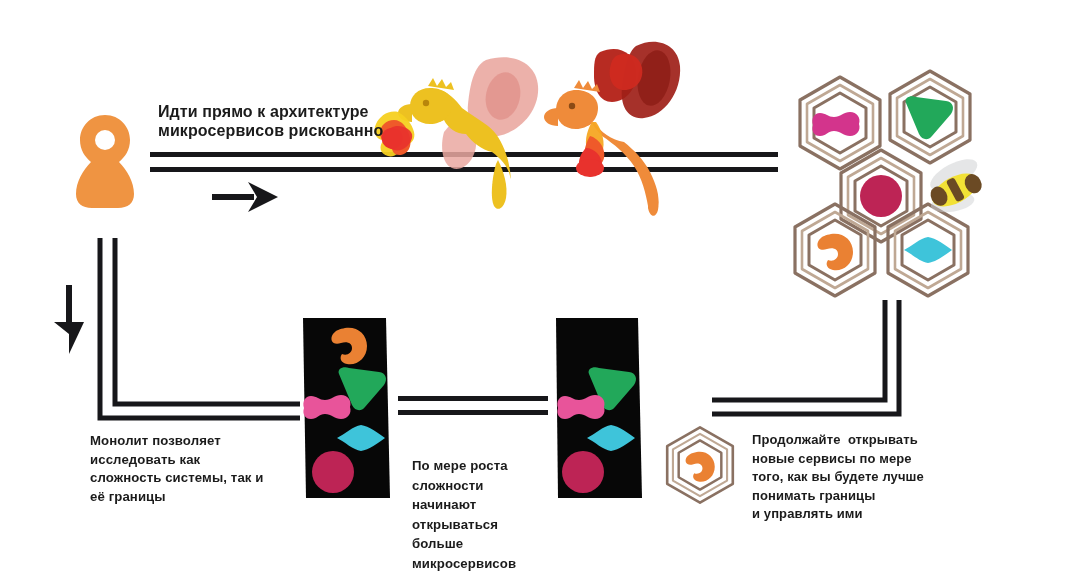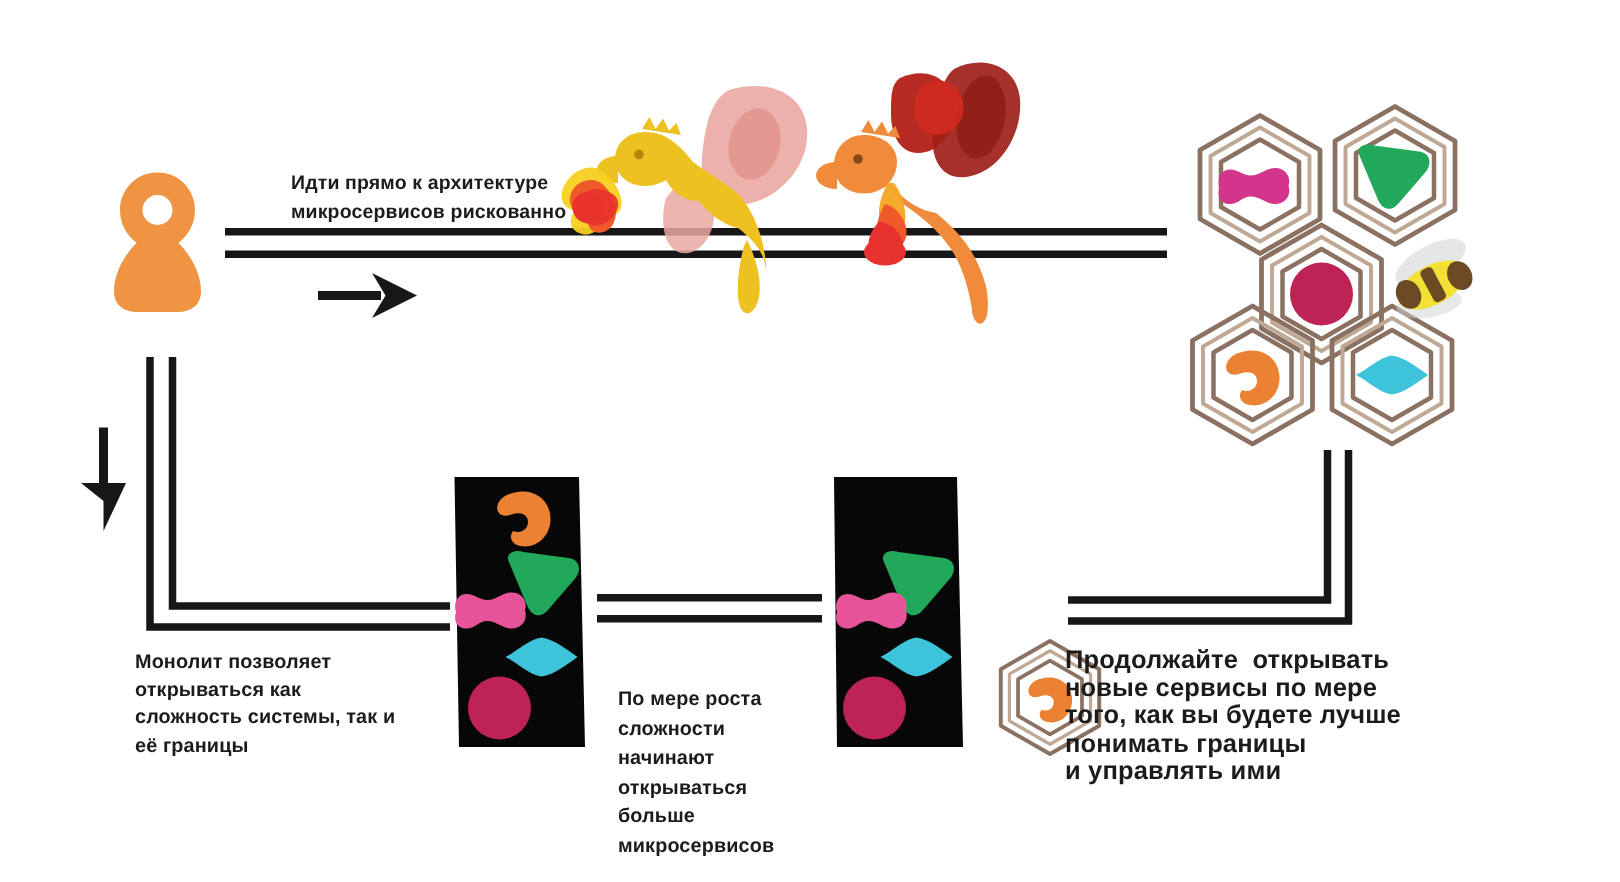--- a/index.html
+++ b/index.html
@@ -1,23 +1,23 @@
 <!DOCTYPE html>
 <html><head>
 <meta charset="utf-8">
 <style>
   html,body{margin:0;padding:0;background:#ffffff;}
   body{width:1080px;height:588px;position:relative;overflow:hidden;
        font-family:"Liberation Sans","DejaVu Sans",sans-serif;}
   .stage{position:absolute;left:0;top:0;width:1080px;height:588px;}
   .txt{position:absolute;font-weight:bold;color:#1b1b1b;letter-spacing:.1px;}
-  .txt.t1{left:158px;top:112px;font-size:13px;line-height:19px;width:300px;margin-left:36px;}
+  .txt.t1{left:158px;top:102px;font-size:16px;line-height:19px;width:300px;}
   .txt.t2{left:90px;top:432px;font-size:13.2px;line-height:18.5px;width:215px;}
   .txt.t3{left:412px;top:456px;font-size:13.2px;line-height:19.5px;width:140px;}
-  .txt.t4{left:710px;top:431px;font-size:17px;line-height:18.5px;width:235px;}
+  .txt.t4{left:752px;top:431px;font-size:13px;line-height:18.5px;width:235px;}
   .svgl{position:absolute;left:0;top:0;}
   .nb{white-space:pre-wrap;}
 </style>
 </head>
 <body>
 
 <div class="stage">
 
   <svg class="svgl" width="1080" height="588">
 
@@ -229,21 +229,21 @@
       <path d="M-4,-16 C8,-18 18,-10 18,2 C18,14 8,22 -2,20 C-8,19 -10,14 -7,10
                C-2,12 3,9 3,4 C3,-1 -2,-3 -8,-1 C-16,2 -20,-4 -16,-10
                C-13,-14 -9,-15 -4,-16 Z" fill="#ea8133"></path>
     </g>
   </svg>
 
   <div class="txt t1 nb">Идти прямо к архитектуре
 микросервисов рискованно</div>
 
   <div class="txt t2 nb">Монолит позволяет
-открываться как
+исследовать как
 сложность системы, так и
 её границы</div>
 
   <div class="txt t3 nb">По мере роста
 сложности
 начинают
 открываться
 больше
 микросервисов</div>
 

